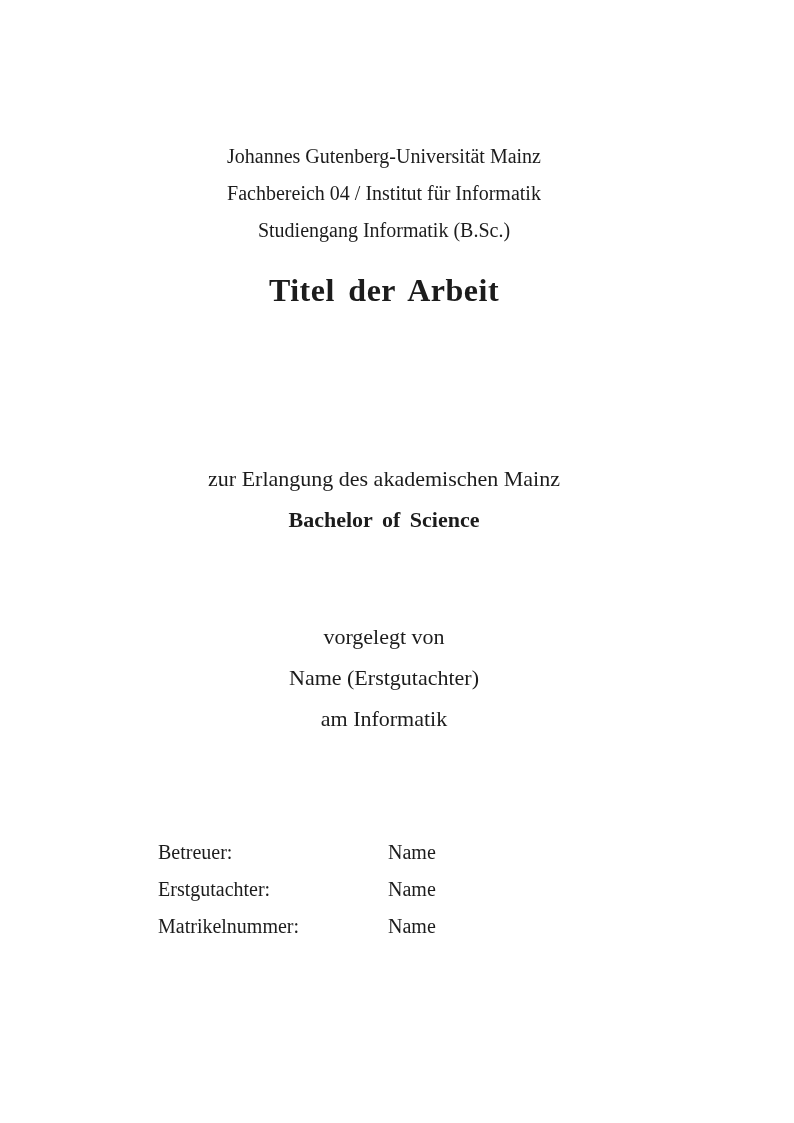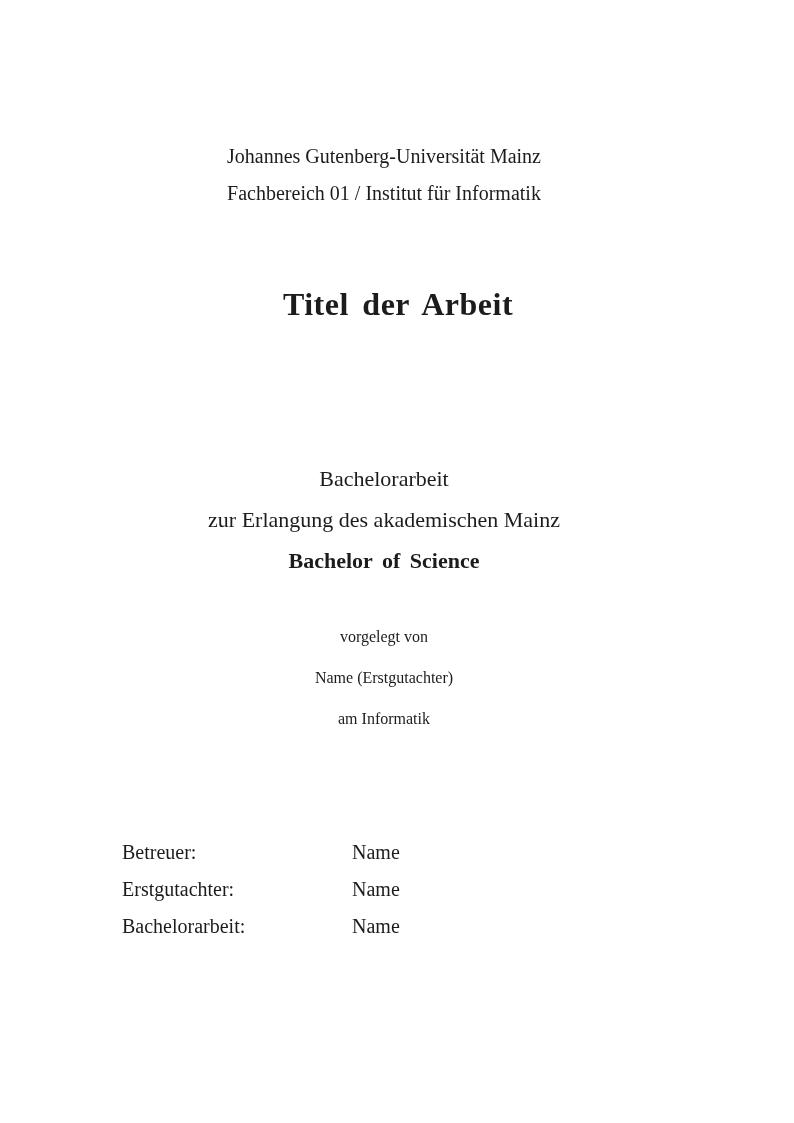--- a/index.html
+++ b/index.html
@@ -23,83 +23,83 @@
     width: 524px;
     text-align: center;
   }
   .institution {
     top: 138px;
     font-size: 20px;
     line-height: 37px;
   }
   .title {
     top: 270px;
-    margin: 14px;
+    margin: 0;
     font-size: 32px;
     font-weight: bold;
     line-height: 40px;
     letter-spacing: 0.5px;
     word-spacing: 5px;
   }
   .degree-block {
     top: 458px;
     font-size: 22px;
     line-height: 41px;
   }
   .degree-name {
     font-size: 22px;
     font-weight: bold;
     word-spacing: 4px;
   }
   .author-block {
     top: 616px;
-    font-size: 16px;
+    font-size: 22px;
     line-height: 41px;
   }
   .reviewers {
     top: 834px;
     text-align: left;
     font-size: 20px;
     line-height: 37px;
   }
-  .rev-row { white-space: nowrap; }
+  .rev-row { white-space: nowrap; margin-left: 36px; }
   .rev-label {
     display: inline-block;
     width: 230px;
   }
 </style>
 </head>
 <body>
 
 <div class="page">
 
   <div class="block institution">
     <div>Johannes Gutenberg-Universität Mainz</div>
-    <div>Fachbereich 01 / Institut für Informatik</div>
+    <div>Fachbereich 04 / Institut für Informatik</div>
+    <div>Studiengang Informatik (B.Sc.)</div>
   </div>
 
   <h1 class="block title">Titel der Arbeit</h1>
 
   <div class="block degree-block">
-    <div>Bachelorarbeit</div>
     <div>zur Erlangung des akademischen Mainz</div>
     <div class="degree-name">Bachelor of Science</div>
   </div>
 
   <div class="block author-block">
     <div>vorgelegt von</div>
     <div>Name (Erstgutachter)</div>
     <div>am Informatik</div>
   </div>
 
   <div class="block reviewers">
     <div class="rev-row">
       <span class="rev-label">Betreuer:</span><span class="rev-value">Name</span>
     </div>
     <div class="rev-row">
       <span class="rev-label">Erstgutachter:</span><span class="rev-value">Name</span>
     </div>
     <div class="rev-row">
-      <span class="rev-label">Bachelorarbeit:</span><span class="rev-value">Name</span>
+      <span class="rev-label">Matrikelnummer:</span><span class="rev-value">Name</span>
     </div>
   </div>
 
 </div>
 
 </body></html>

